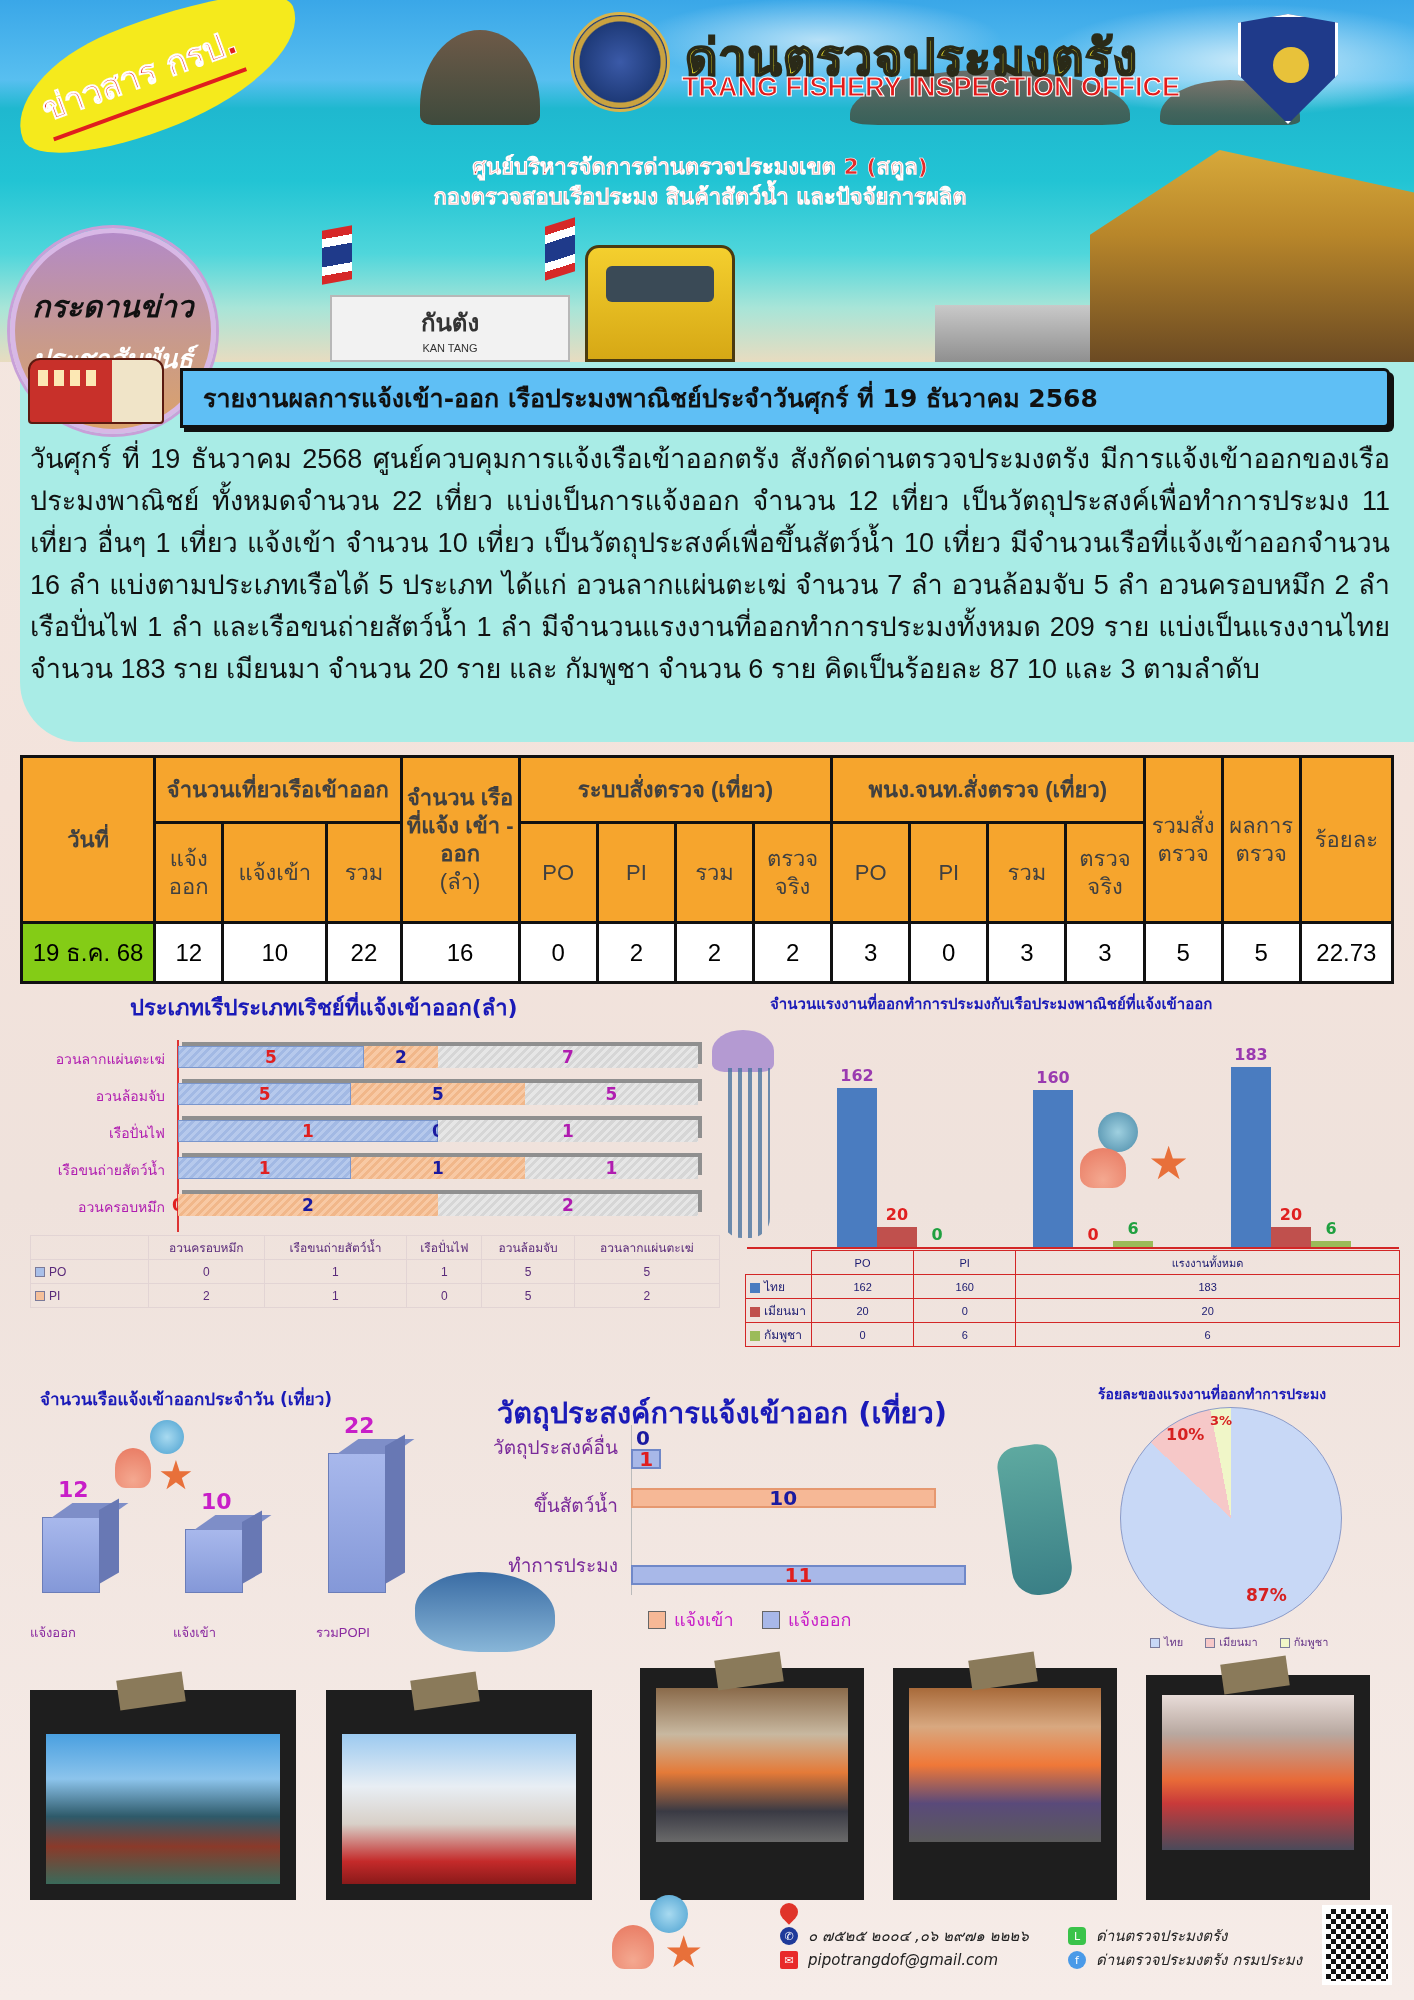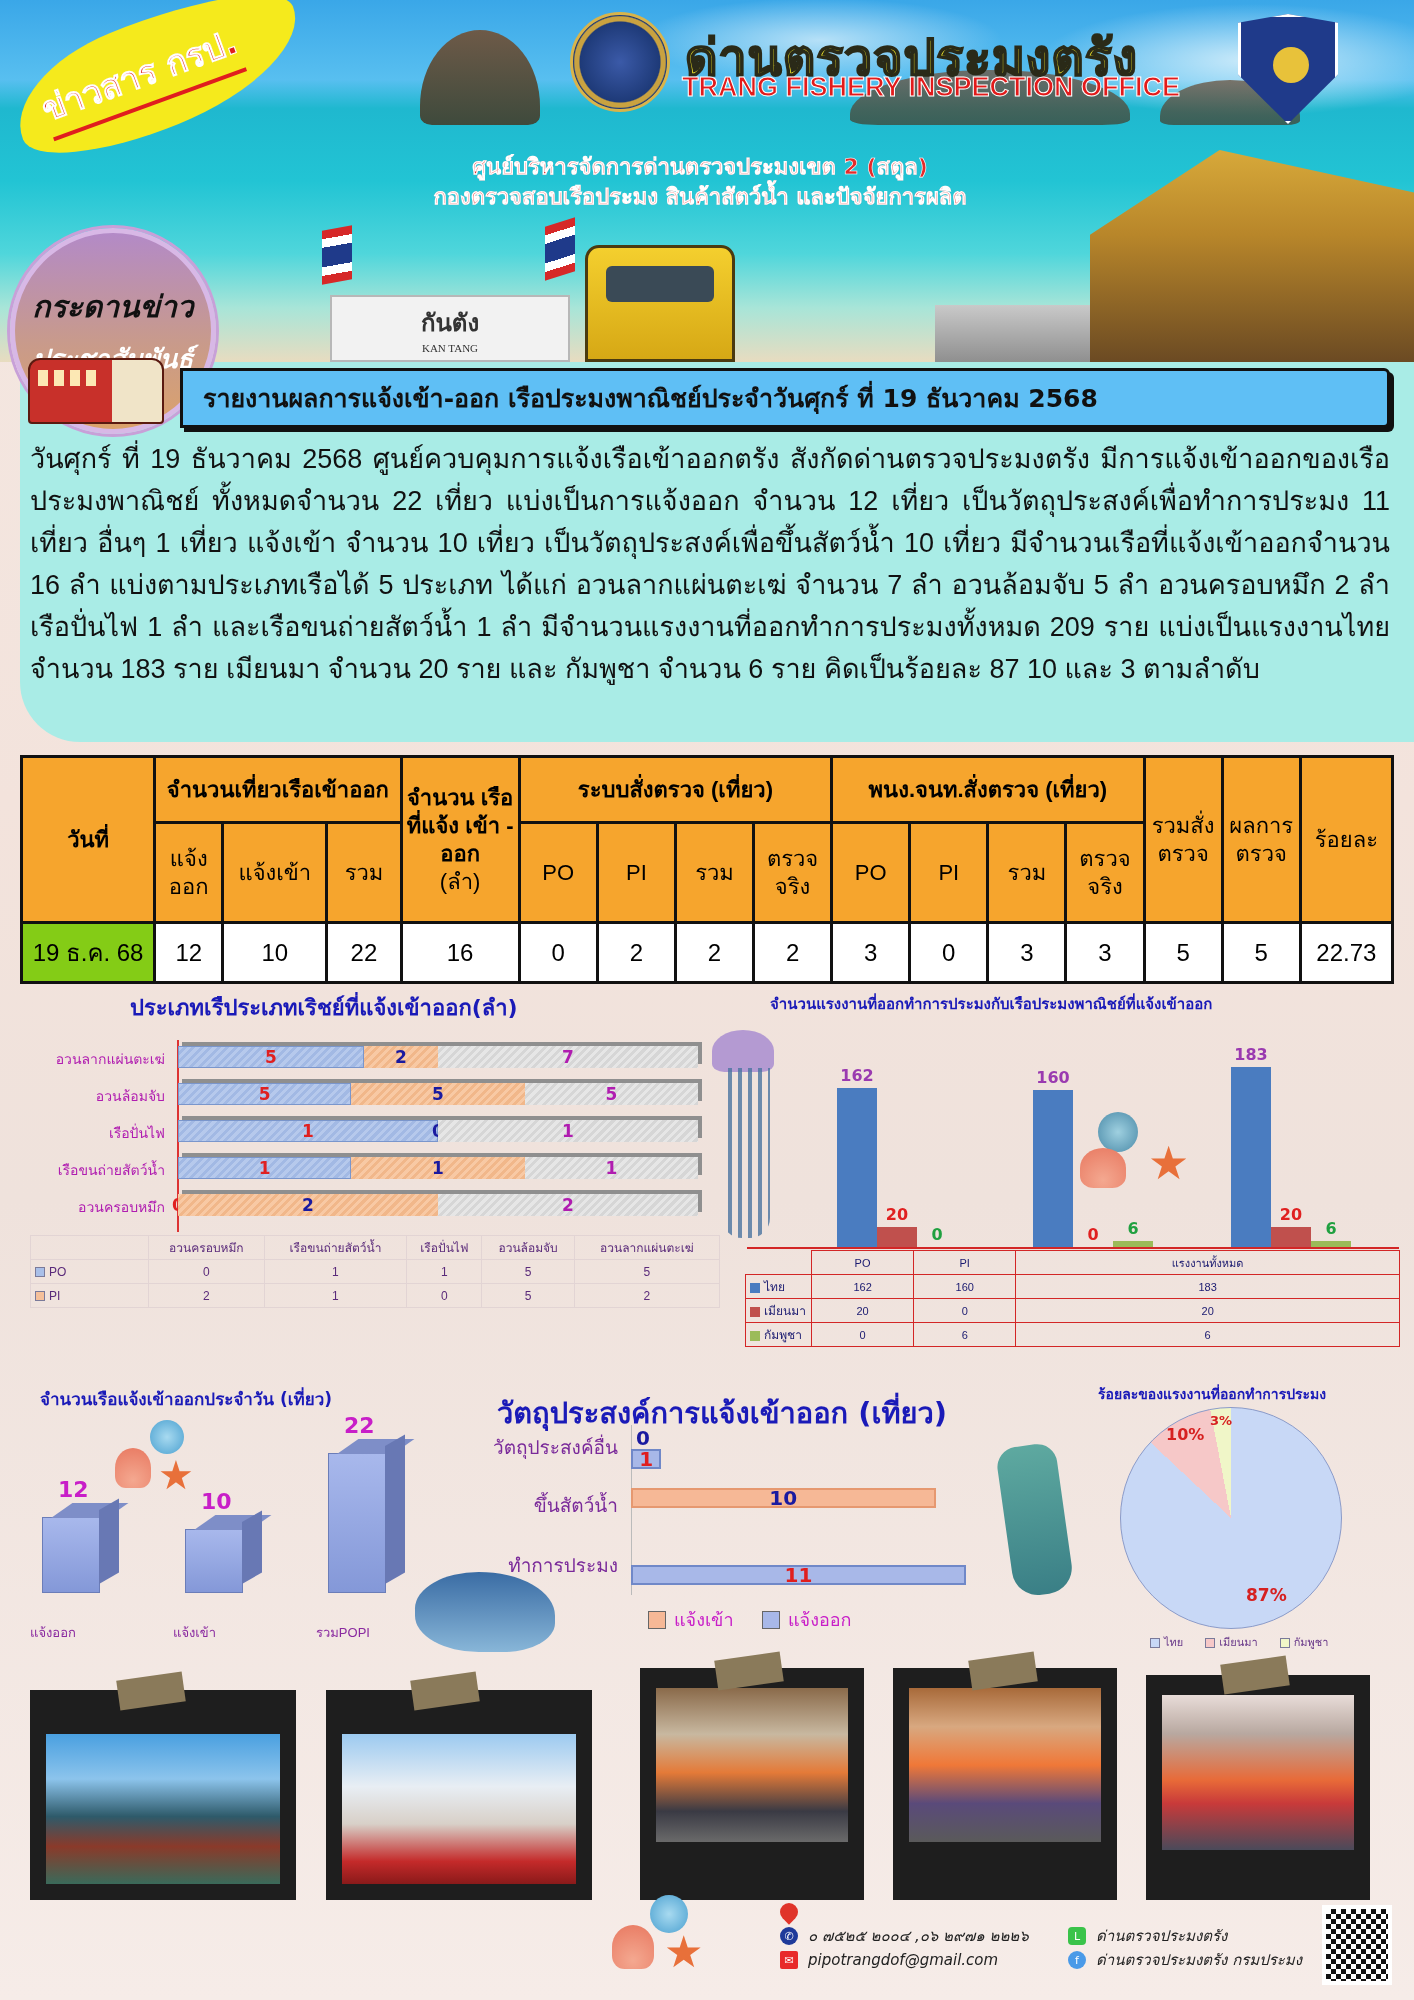--- a/index.html
+++ b/index.html
@@ -37,21 +37,21 @@
     border-radius: 14px 14px 0 0; border: 3px solid #4a3a10;
   }
   .train-front::before {
     content: ""; position: absolute; left: 18px; top: 18px; width: 108px; height: 36px;
     background: #3a4a56; border-radius: 6px;
   }
   .kt-sign {
     position: absolute; left: 330px; top: 295px; width: 240px; height: 67px;
     background: #f2f2f2; border: 2px solid #b8b8b8;
     display: flex; flex-direction: column; align-items: center; justify-content: center;
-    font-family: Liberation Serif, serif; color: #333;
+    font-family: Liberation Sans, sans-serif; color: #333;
   }
   .kt-sign .th { font-size: 24px; font-weight: bold; }
   .kt-sign .en { font-size: 11px; }
   .flag {
     position: absolute; width: 30px; height: 54px;
     background: linear-gradient(180deg,#d62828 0 16%, #fff 16% 32%, #1f3a8a 32% 68%, #fff 68% 84%, #d62828 84% 100%);
   }
   .flag.f1 { left: 322px; top: 228px; transform: skewY(-10deg); }
   .flag.f2 { left: 545px; top: 222px; transform: skewY(-18deg); }
   .logo-seal {
@@ -133,21 +133,21 @@
     color: #111; text-align: justify; text-align-last: left;
   }
   
   .stats-table {
     position: absolute; left: 20px; top: 755px; width: 1374px;
     border-collapse: collapse; font-family: "Liberation Sans", sans-serif;
   }
   .stats-table th, .stats-table td {
     border: 3px solid #111; text-align: center; vertical-align: middle;
   }
-  .stats-table th { background: #f6a52d; color: #000000; font-size: 22px; font-weight: normal; line-height: 28px; }
+  .stats-table th { background: #f6a52d; color: #404040; font-size: 22px; font-weight: normal; line-height: 28px; }
   .stats-table th.b { font-weight: bold; }
   .stats-table td { background: #fff; font-size: 24px; height: 60px; }
   .stats-table td.date { background: #84cc16; }
   
   .chart-title { position: absolute; font-weight: bold; color: #1a1ab8; font-family: "DejaVu Sans", sans-serif; }
   
   .stack-chart { position: absolute; left: 30px; top: 1020px; width: 690px; height: 210px; }
   .stack-axis { position: absolute; left: 147px; top: 20px; width: 2px; height: 192px; background: #d33; }
   .stack-row { position: absolute; left: 0; height: 36px; width: 690px; }
   .stack-row .cat {

